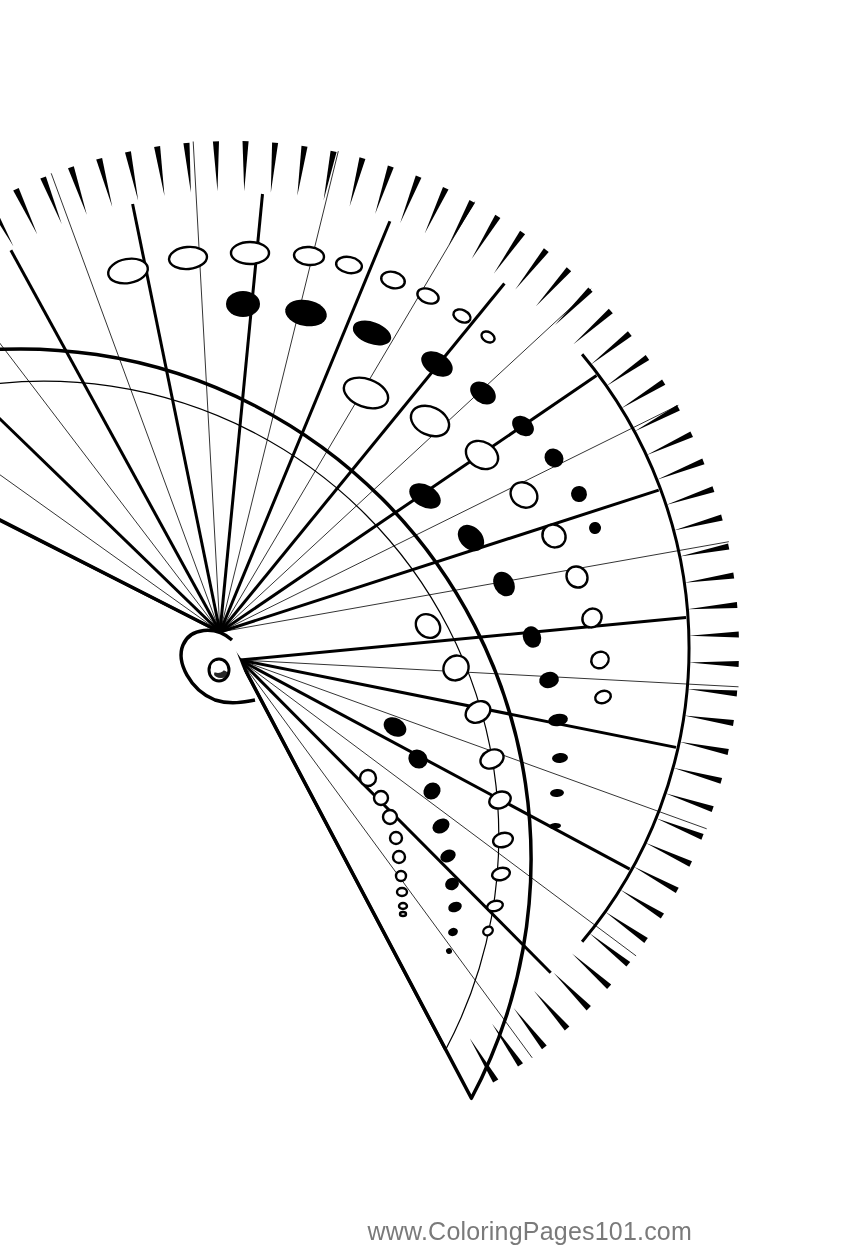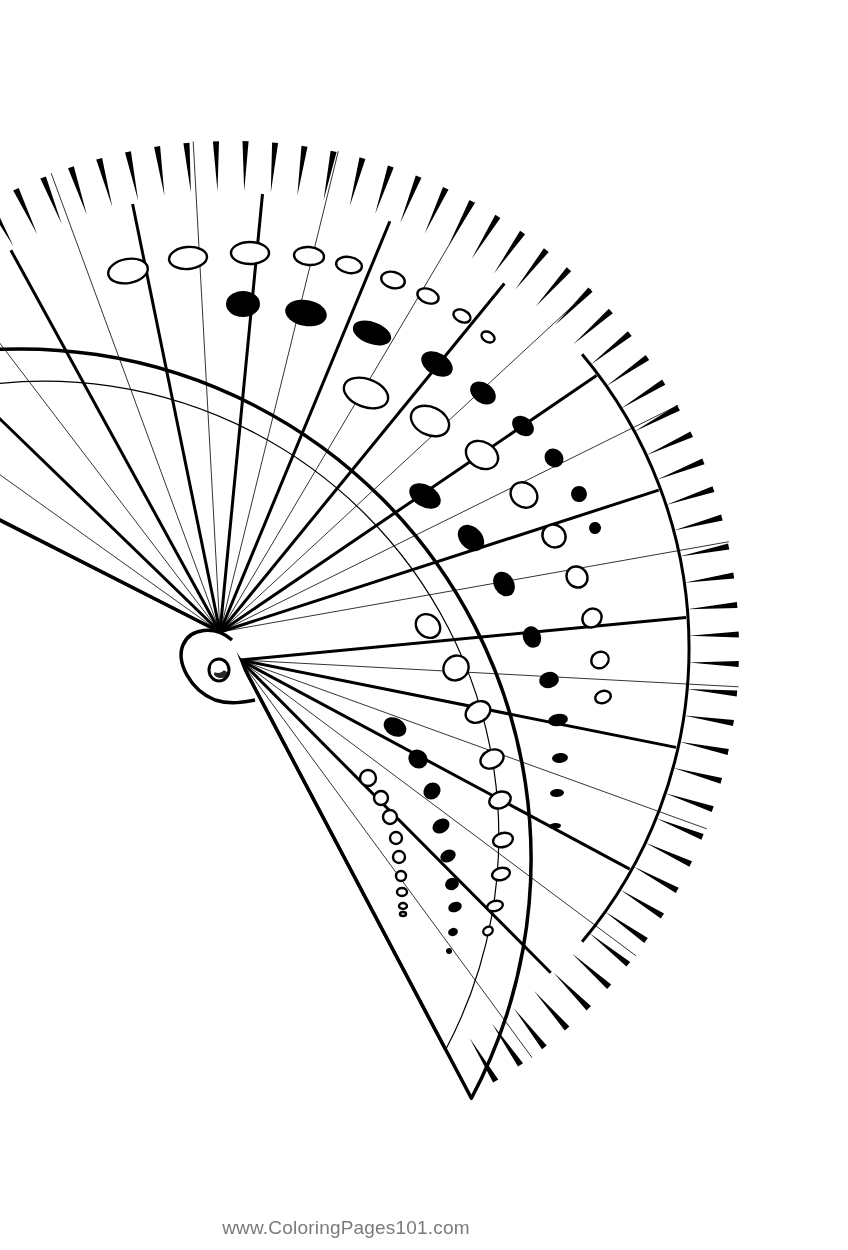--- a/index.html
+++ b/index.html
@@ -1,18 +1,18 @@
 <!DOCTYPE html>
 <html><head>
 <meta charset="utf-8">
 <style>
   html, body { margin: 0; padding: 0; background: #ffffff; }
   body { width: 848px; height: 1250px; position: relative; overflow: hidden; font-family: "Liberation Sans", sans-serif; }
   #art { position: absolute; left: 0; top: 0; width: 848px; height: 1250px; }
-  .footer { position: absolute; left: 0; width: 692px; top: 1217px; text-align: center; font-size: 19px; color: #7a7a7a; letter-spacing: 0.2px; }
+  .footer { position: absolute; left: 0; width: 692px; top: 1217px; text-align: right; font-size: 25px; color: #7a7a7a; letter-spacing: 0.2px; }
 </style>
 </head>
 <body>
 
 <svg id="art" viewBox="0 0 848 1250" xmlns="http://www.w3.org/2000/svg">
   <g id="fan-frame">
       <path d="M220,632 L-218.3,408.6 A510,510 0 0 1 471.4,1098.3 L240,660 Z" fill="#fff" stroke="#000" stroke-width="3.5" stroke-linejoin="round"></path>
       <path d="M-169.7,434.4 A455,455 0 0 1 445.6,1049.7" fill="none" stroke="#000" stroke-width="1.2"></path>
       <path d="M582.1,354.2 A457,457 0 0 1 582.1,941.8" fill="none" stroke="#000" stroke-width="3"></path>
     </g>

